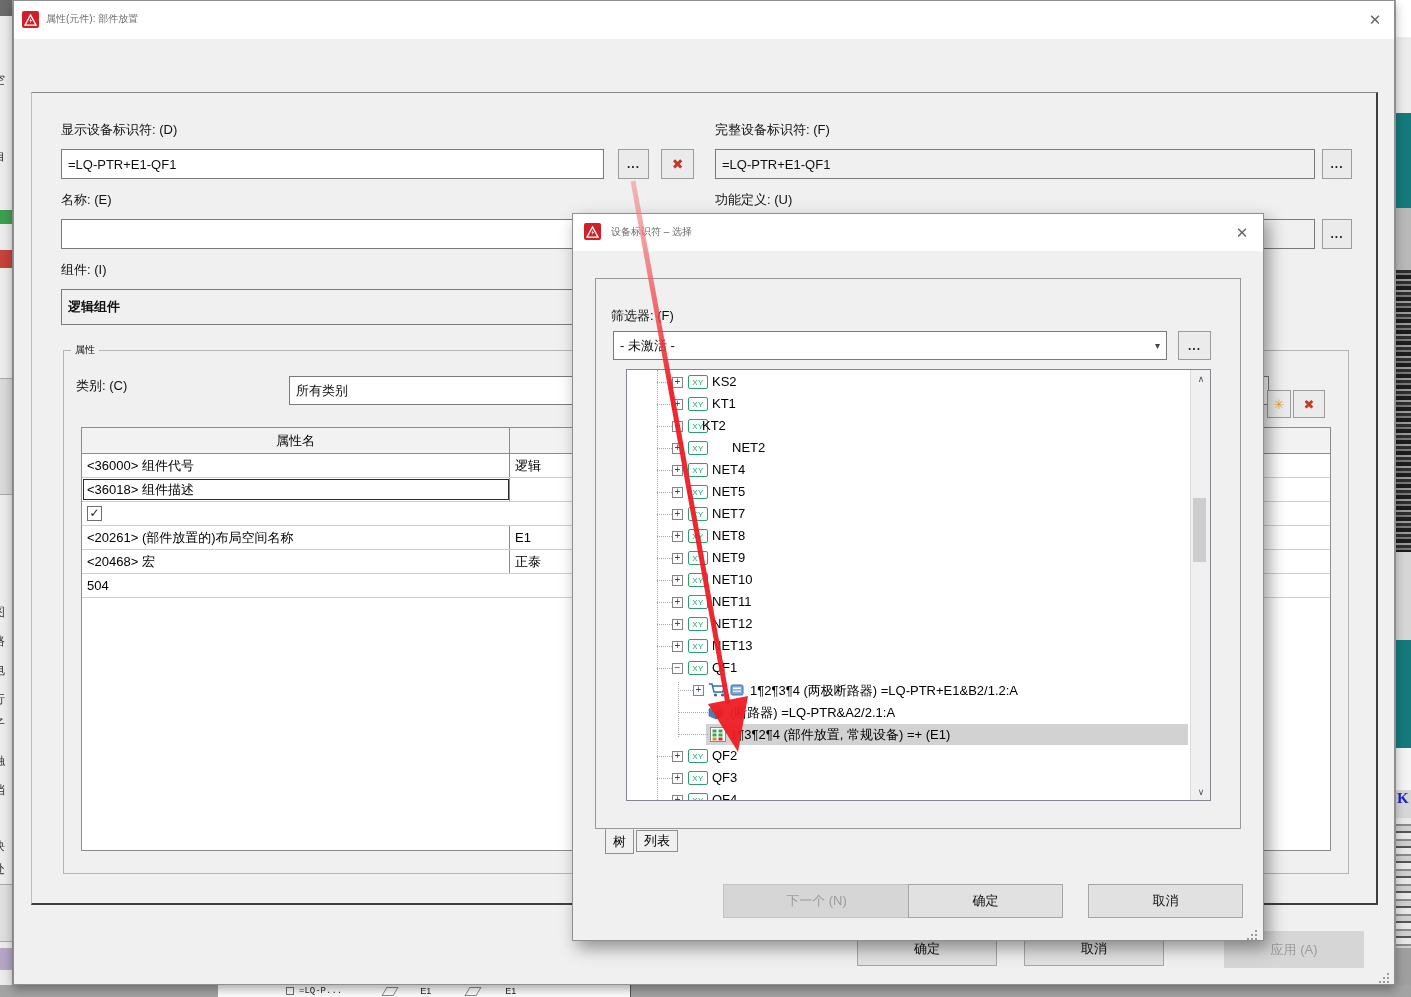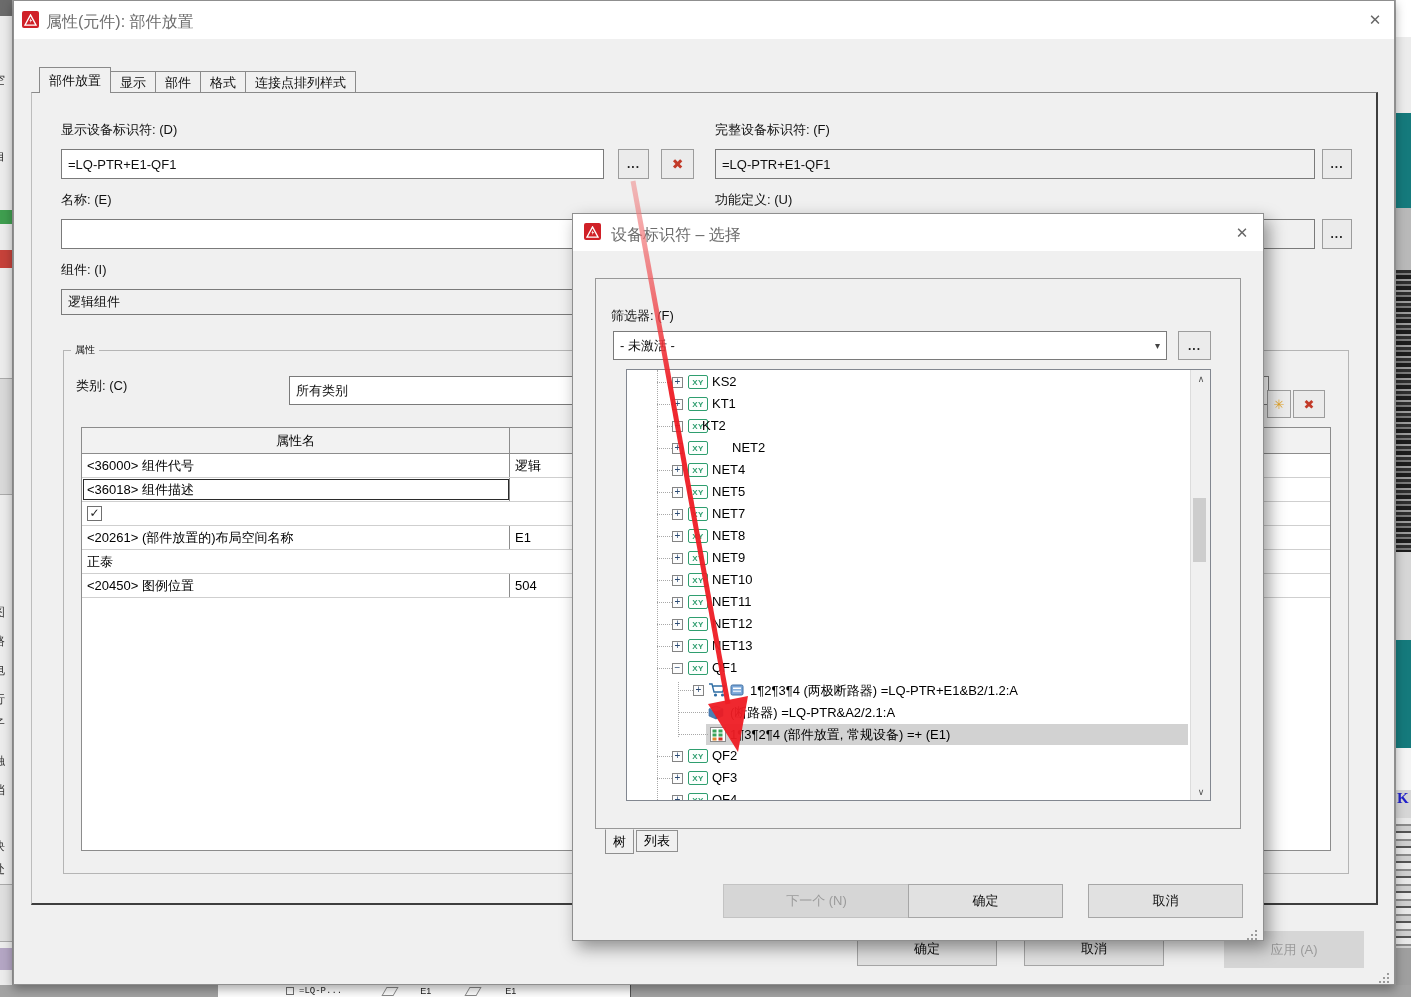--- a/index.html
+++ b/index.html
@@ -7,21 +7,21 @@
           font-family:"Liberation Sans","DejaVu Sans",sans-serif;-webkit-font-smoothing:antialiased;}
   .abs{position:absolute;}
   .lb{font-size:13px;color:#101010;white-space:nowrap;}
   .tb{background:#fff;border:1px solid #7a7a7a;font-size:13px;color:#101010;display:flex;align-items:center;padding:0 6px;white-space:nowrap;overflow:hidden;box-sizing:border-box;}
   .tb.ro{background:#f0f0f0;}
   .sqbtn{background:#ebebeb;border:1px solid #9c9c9c;display:flex;align-items:center;justify-content:center;font-size:12px;color:#222;box-sizing:border-box;cursor:default;}
   .btn{background:#e1e1e1;border:1px solid #a6a6a6;display:flex;align-items:center;justify-content:center;font-size:13px;color:#101010;box-sizing:border-box;cursor:default;}
   .btn.dis{background:#d6d6d6;color:#9b9b9b;border-color:#c3c3c3;}
   .dlg{background:#f0f0f0;border:1px solid #8f8f8f;box-sizing:border-box;}
   .titlebar{position:absolute;left:0;top:0;right:0;height:38px;background:#ffffff;}
-  .titletext{position:absolute;top:11px;font-size:16px;color:#6d6d6d;white-space:nowrap;}
+  .titletext{position:absolute;top:11px;font-size:10px;color:#6d6d6d;white-space:nowrap;}
   .closex{position:absolute;top:9px;width:22px;height:20px;color:#666;font-size:15px;display:flex;align-items:center;justify-content:center;}
   .eplogo{position:absolute;width:17px;height:17px;background:#d02027;border-radius:2px;display:flex;align-items:center;justify-content:center;}
   
   #main-tabs{position:absolute;left:25px;top:66px;height:26px;display:flex;align-items:flex-end;}
   .wtab{height:22px;box-sizing:border-box;border-top:1px solid #8a8a8a;border-right:1px solid #8a8a8a;padding:0 9px;font-size:13px;color:#101010;display:flex;align-items:center;background:#f0f0f0;}
   .wtab.active{height:26px;border:1px solid #8a8a8a;border-bottom:none;position:relative;z-index:6;}
   .pageframe{position:absolute;left:17px;top:91px;width:1347px;height:813px;box-sizing:border-box;border-top:1px solid #8a8a8a;border-left:1px solid #bdbdbd;border-right:2px solid #3e3e3e;border-bottom:2px solid #3e3e3e;}
   .groupbox{position:absolute;box-sizing:border-box;border:1px solid #b5b5b5;}
   .grouplab{position:absolute;background:#f0f0f0;padding:0 4px;font-size:10px;color:#101010;}
   
@@ -32,21 +32,21 @@
   .atr .c1{width:428px;border-right:1px solid #8c8c8c;display:flex;align-items:center;padding-left:5px;box-sizing:border-box;white-space:nowrap;overflow:hidden;}
   .atr .c2{flex:1;display:flex;align-items:center;padding-left:5px;box-sizing:border-box;white-space:nowrap;overflow:hidden;}
   .atr.focused .c1{outline:1px solid #2b2b2b;outline-offset:-2px;}
   .ckbox{width:15px;height:15px;background:#fff;border:1px solid #707070;font-size:12px;line-height:13px;text-align:center;color:#1a1a1a;box-sizing:border-box;}
   
   #treebox{position:absolute;left:53px;top:155px;width:585px;height:432px;background:#fff;border:1px solid #828790;box-sizing:border-box;overflow:hidden;}
   .trow{position:absolute;left:0;width:100%;height:22px;}
   .trow .hl{position:absolute;left:79px;top:0;width:482px;height:21px;background:#d2d2d2;}
   .tlabel{position:absolute;top:2px;font-size:13px;color:#000;white-space:nowrap;}
   .expbox{position:absolute;top:5px;width:11px;height:11px;background:#fcfcfc;border:1px solid #848484;box-sizing:border-box;font-size:10px;line-height:8px;text-align:center;color:#2b4a73;}
-  .xyico{position:absolute;top:3px;width:20px;height:14px;border:1px solid #2f9e6f;border-radius:2px;background:#fcfffd;color:#2f9e6f;font-size:8px;font-weight:bold;letter-spacing:.5px;display:flex;align-items:center;justify-content:center;box-sizing:border-box;}
+  .xyico{position:absolute;top:3px;width:20px;height:14px;border:1px solid #2f9e6f;border-radius:2px;background:#fcfffd;color:#2f9e6f;font-size:8px;font-weight:normal;letter-spacing:.5px;display:flex;align-items:center;justify-content:center;box-sizing:border-box;}
   .dotv{position:absolute;border-left:1px dotted #a8a8a8;width:0;}
   .doth{position:absolute;border-top:1px dotted #a8a8a8;height:0;}
   
   .sbar{position:absolute;background:#f0f0f0;}
   .sbtn{position:absolute;left:0;width:100%;height:17px;display:flex;align-items:center;justify-content:center;font-size:9px;color:#505050;background:#f0f0f0;}
   .sthumb{position:absolute;left:2px;width:13px;background:#cdcdcd;}
   
   #popup-tabs{position:absolute;left:32px;top:616px;display:flex;align-items:flex-start;}
   .btab{height:22px;box-sizing:border-box;border:1px solid #8f8f8f;padding:0 7px;font-size:13px;display:flex;align-items:center;background:#f0f0f0;}
   .btab.active{height:25px;border-top:1px solid #f0f0f0;margin-top:-1px;position:relative;z-index:6;}
@@ -110,47 +110,40 @@
       <div class="eplogo" style="left:8px;top:10px;">
         <svg width="13" height="12" viewBox="0 0 14 13">
             <path d="M7 1 L13 12 H1 Z" fill="none" stroke="#fff" stroke-width="1.4"></path>
             <path d="M7.6 4.5 L5.8 7.4 h1.3 l-0.9 2.6 2.6-3.4 H7.4 Z" fill="#fff"></path>
           </svg>
       </div>
       <div class="titletext" style="left:32px;">属性(元件): 部件放置</div>
       <div class="closex" style="right:8px;">✕</div>
     </div>
 
-    <div id="main-tabs">
-        <div class="wtab active">部件放置</div>
-        <div class="wtab">显示</div>
-        <div class="wtab">部件</div>
-        <div class="wtab">格式</div>
-        <div class="wtab">连接点排列样式</div>
-      </div>
     <div class="pageframe"></div>
 
     <div class="abs lb" style="left:47px;top:120px;">显示设备标识符: (D)</div>
     <div class="abs tb" style="left:47px;top:148px;width:543px;height:30px;">
         <span>=LQ-PTR+E1-QF1</span>
       </div>
     <div class="abs sqbtn" style="left:604px;top:148px;width:31px;height:30px;">
         <span style="font-weight:bold;letter-spacing:1px;">...</span>
       </div>
     <div class="abs sqbtn" style="left:647px;top:148px;width:33px;height:30px;">
         <span style="color:#c23a28;font-size:14px;">✖</span>
       </div>
 
     <div class="abs lb" style="left:47px;top:190px;">名称: (E)</div>
     <div class="abs tb" style="left:47px;top:218px;width:556px;height:30px;">
         <span></span>
       </div>
 
     <div class="abs lb" style="left:47px;top:260px;">组件: (I)</div>
-    <div class="abs tb ro" style="left:47px;top:288px;width:556px;height:26px;">
+    <div class="abs tb ro" style="left:47px;top:288px;width:556px;height:36px;font-weight:bold;">
         <span>逻辑组件</span>
       </div>
 
     <div class="abs lb" style="left:701px;top:120px;">完整设备标识符: (F)</div>
     <div class="abs tb ro" style="left:701px;top:148px;width:600px;height:30px;">
         <span>=LQ-PTR+E1-QF1</span>
       </div>
     <div class="abs sqbtn" style="left:1308px;top:148px;width:30px;height:30px;">
         <span style="font-weight:bold;letter-spacing:1px;">...</span>
       </div>
@@ -195,24 +188,24 @@
           <div class="atr">
             <div class="c2">
               <span class="ckbox">✓</span>
             </div>
           </div>
           <div class="atr">
             <div class="c1">&lt;20261&gt; (部件放置的)布局空间名称</div>
             <div class="c2">E1</div>
           </div>
           <div class="atr">
+            <div class="c1">&lt;20468&gt; 宏</div>
             <div class="c2">正泰</div>
           </div>
           <div class="atr">
-            <div class="c1">&lt;20450&gt; 图例位置</div>
             <div class="c2">504</div>
           </div>
         </div>
     </div>
 
     <div class="abs btn" style="left:843px;top:931px;width:140px;height:34px;">
         <span>确定</span>
       </div>
     <div class="abs btn" style="left:1010px;top:931px;width:140px;height:34px;">
         <span>取消</span>

